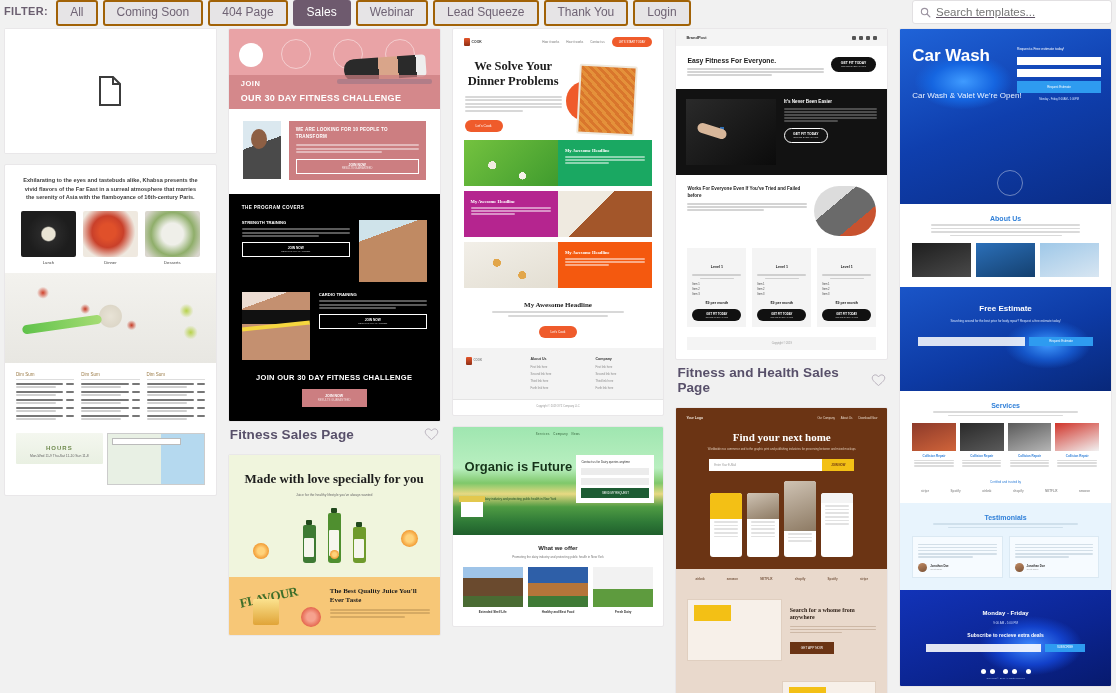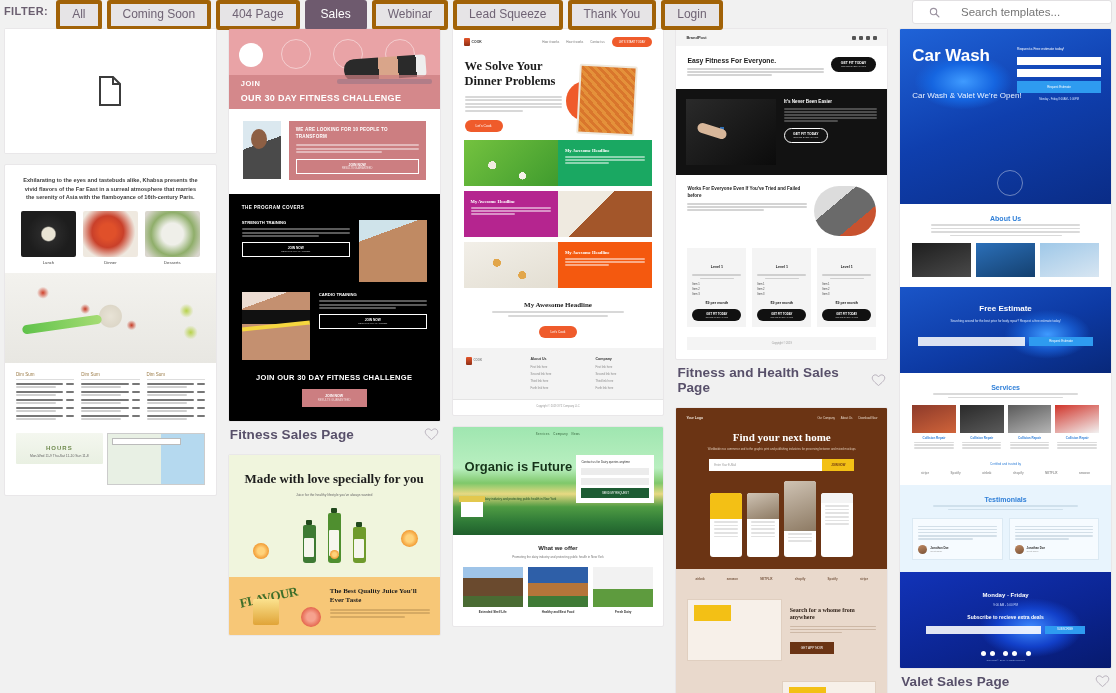--- a/index.html
+++ b/index.html
@@ -8,29 +8,29 @@
     width:1116px; height:693px; overflow:hidden;
     background:#f1f1f1;
     font-family:"Liberation Sans", sans-serif;
     color:#5f5265;
   }
   
   .topbar { height:28px; display:flex; align-items:flex-start; padding:0 0 0 4px; background:#f1f1f1; position:relative; }
   .filter-label { font-size:11px; font-weight:700; letter-spacing:.4px; color:#6b5f70; padding-top:5px; margin-right:8px; }
   .filter-btns { display:flex; gap:5px; }
   .fbtn {
-    background:#e6e4e6; border:4px solid #a16207; border-radius:3px;
+    background:#e6e4e6; border:2px solid #a16207; border-radius:3px;
     font-size:12px; color:#6f6374; padding:4px 12px 5px; cursor:pointer;
     line-height:1.1; white-space:nowrap;
   }
   .fbtn.active { background:#6e5a6e; color:#fff; border-color:#6e5a6e; }
   .search-wrap { position:absolute; right:4px; top:0; }
   .search-box {
     width:200px; height:24px; background:#fff; border:1px solid #e2e0e2; border-radius:3px;
-    display:flex; align-items:center; padding:0 16px; gap:19px;
+    display:flex; align-items:center; padding:0 7px; gap:3px;text-decoration:underline;
   }
   .search-box svg { flex:0 0 auto; }
   .search-input { border:0; outline:0; font-size:11.5px; color:#b4adb6; width:100%; font-family:inherit; background:transparent; }
   
   .gallery { display:flex; gap:11px; padding:0 4px; height:665px; overflow:hidden; }
   .col { flex:1 1 0; min-width:0; display:flex; flex-direction:column; gap:10px; }
   .card { background:#fff; border:1px solid #e9e7e9; border-radius:2px; overflow:hidden; }
   .thumb { width:100%; overflow:hidden; position:relative; background:#fff; }
   .caption { display:flex; align-items:center; justify-content:space-between; padding:5px 2px 2px; }
   .caption .title { font-size:13.5px; font-weight:700; color:#58506a; letter-spacing:.1px; }
@@ -149,21 +149,21 @@
   
   .dn-nav { display:flex; align-items:center; justify-content:space-between; padding:8px 11px 0; }
   .dn-logo { display:flex; gap:2px; align-items:center; }
   .dn-logo .mark { width:6px; height:8px; background:linear-gradient(180deg,#e4552a,#8f3016); border-radius:1px; }
   .dn-logo span { font-size:3.4px; color:#333; font-weight:700; }
   .dn-links { display:flex; gap:7px; align-items:center; }
   .dn-links span { font-size:3px; color:#777; }
   .dn-links .pill { background:#ef5b2b; color:#fff; font-size:2.8px; padding:3px 7px; border-radius:7px; }
   .dn-hero { display:flex; padding:12px 12px 8px; gap:4px; }
   .dn-hero .l { width:52%; }
-  .dn-hero h3 { margin:0; font-family:"Liberation Serif", serif; font-size:12.5px; line-height:1.22; color:#1c1c1c; }
+  .dn-hero h3 { margin:0; font-family:"Liberation Serif", serif; font-size:12.5px; line-height:1.22; color:#1c1c1c;text-align:center; }
   .dn-hero .ph { background:#d8d8d8; }
   .dn-hero .cta { display:inline-block; margin-top:6px; background:#ef5b2b; color:#fff; font-size:3.4px; padding:4px 11px; border-radius:8px;}
   .dn-hero .r { flex:1; position:relative; }
   .dn-hero .blob { position:absolute; left:0; top:22px; width:40px; height:40px; border-radius:50%; background:#ef5b2b; }
   .dn-hero .tray { position:absolute; left:12px; top:6px; width:58px; height:70px; border:2.5px solid #efe9dd; border-radius:2px;
       background:repeating-linear-gradient(45deg,#e4913a 0 3px,#d9762c 3px 6px),#d9762c; transform:rotate(3deg);}
   .dn-blocks { padding:0 11px; }
   .dn-block { display:flex; height:46px; margin-bottom:5px; }
   .dn-block .img { width:50%; }
   .dn-block .txt { width:50%; padding:8px 7px; }
@@ -280,21 +280,21 @@
   .cw-form .inp { height:8px; background:#fff; margin-bottom:4px; }
   .cw-form .sb { background:#2e9bf0; color:#fff; font-size:3px; text-align:center; padding:4px 0; }
   .cw-form .note { color:#cfe2ff; font-size:2.6px; text-align:center; margin-top:5px; line-height:1.6;}
   .cw-hero .logo { position:absolute; left:46%; bottom:8px; width:26px; height:26px; border:1.6px solid rgba(255,255,255,.4); border-radius:50%; }
   .cw-about { text-align:center; padding:11px 12px 10px; }
   .cw-about h5 { margin:0; font-size:7px; color:#2f7fd8; font-weight:700;}
   .cw-about .ph { background:#dadada; height:1.5px; margin:2px auto; width:80%;}
   .cw-imgs { display:flex; gap:5px; margin-top:7px; }
   .cw-imgs .i { flex:1; height:34px; }
   .ci1{background:linear-gradient(160deg,#1e1e1e,#4a4a4a);} .ci2{background:linear-gradient(160deg,#2b6fb8,#14406f);} .ci3{background:linear-gradient(160deg,#9fc8e8,#d8e6f2);}
-  .cw-est { height:86px; position:relative; overflow:hidden;
+  .cw-est { height:104px; position:relative; overflow:hidden;
       background:radial-gradient(ellipse 60px 34px at 70% 55%, #3f9bff 0%, #1556c9 45%, transparent 72%),
                  linear-gradient(160deg,#1a55c8 0%,#0d3aa4 55%,#08287a 100%); }
   .cw-est h5 { position:absolute; left:0; right:0; top:17px; text-align:center; margin:0; color:#fff; font-size:8px; font-weight:700;}
   .cw-est .sub { position:absolute; left:0; right:0; top:32px; text-align:center; color:#d5e5ff; font-size:3px; line-height:1.6;}
   .cw-est .row { position:absolute; left:18px; right:18px; top:50px; display:flex; gap:4px; }
   .cw-est .row .i { flex:1; height:9px; background:rgba(255,255,255,.85); }
   .cw-est .row .b { width:64px; background:#2e9bf0; color:#fff; font-size:3px; text-align:center; padding:2px 0; }
   .cw-serv { text-align:center; padding:11px 12px 8px; }
   .cw-serv h5 { margin:0; font-size:7px; color:#2f7fd8; font-weight:700;}
   .cw-serv .ph { background:#dadada; height:1.5px; margin:2px auto; width:78%;}

